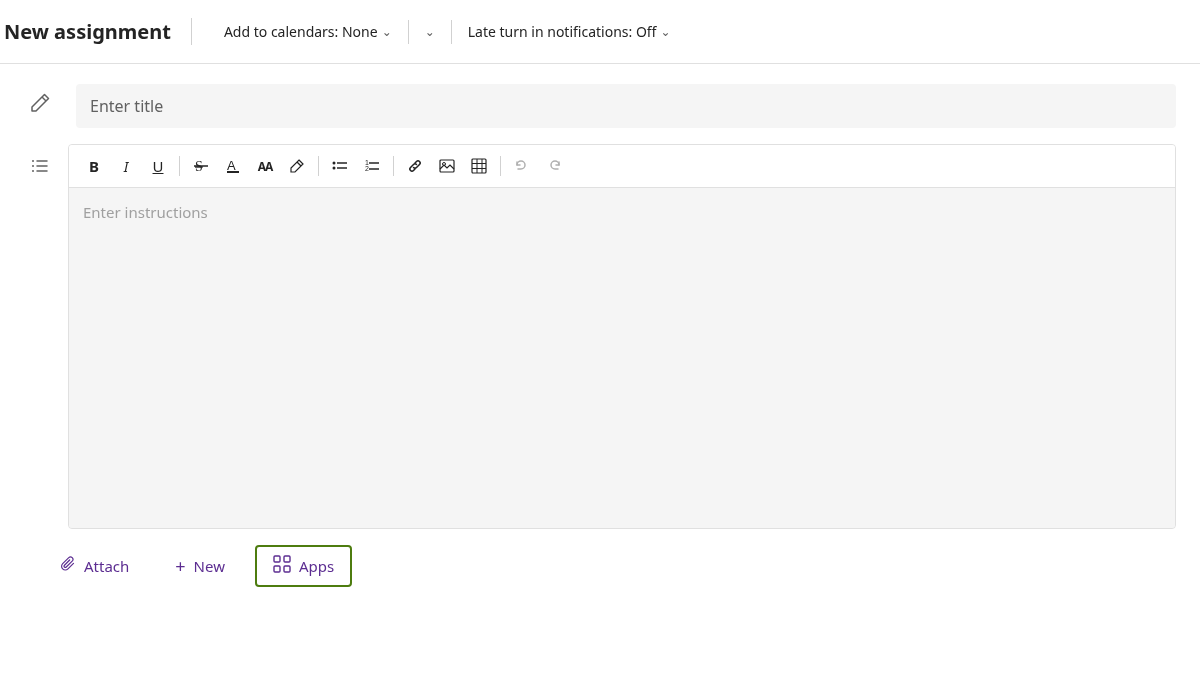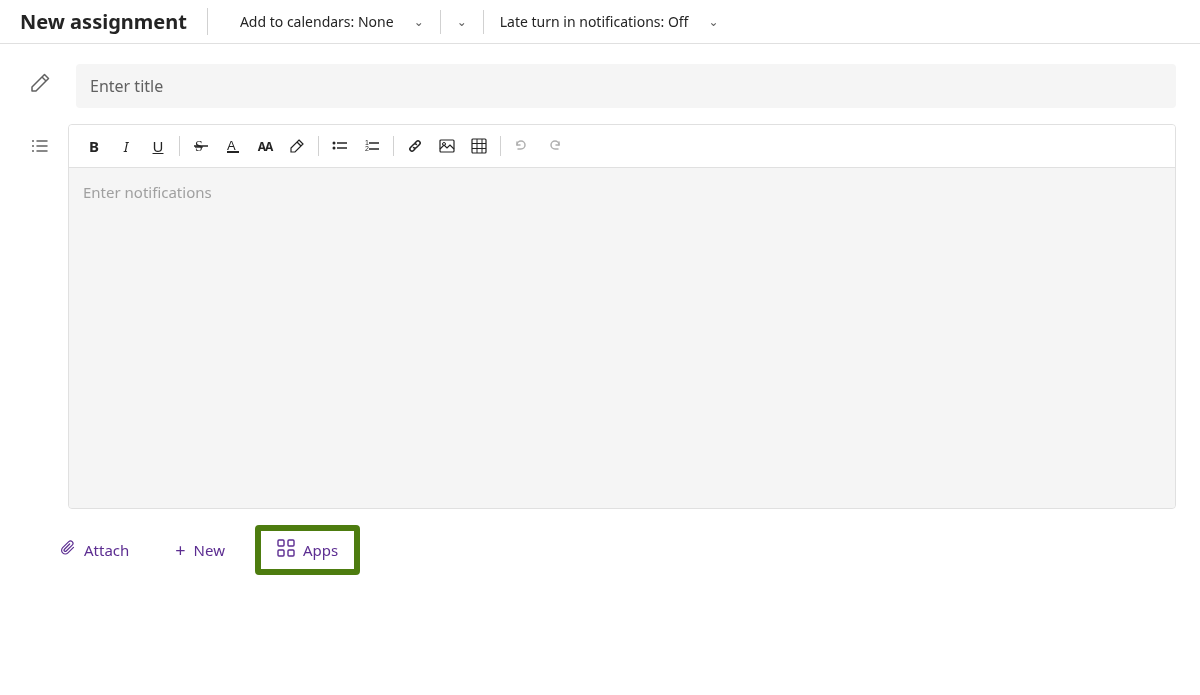--- a/index.html
+++ b/index.html
@@ -13,40 +13,40 @@
       background: #ffffff;
       width: 1200px;
       height: 695px;
       overflow: hidden;
       color: #242424;
     }
 
     .header {
       display: flex;
       align-items: center;
-      height: 44px;
+      height: 64px;
       border-bottom: 1px solid #e0e0e0;
-      padding: 0 20px;
+      padding: 0 4px;
       gap: 0;
     }
 
     .header-title {
       font-size: 20px;
       font-weight: 700;
       color: #242424;
       padding-right: 20px;
       border-right: 1px solid #d1d1d1;
       margin-right: 20px;
       white-space: nowrap;
     }
 
     .header-dropdown {
       display: flex;
       align-items: center;
-      gap: 20px;
+      gap: 4px;
       padding: 6px 12px;
       cursor: pointer;
       border-radius: 4px;
       font-size: 14px;
       color: #242424;
       white-space: nowrap;
     }
 
     .chevron-icon {
       font-size: 12px;
@@ -190,21 +190,21 @@
       border: none;
       background: transparent;
       cursor: pointer;
       font-size: 15px;
       color: #5c2d91;
       font-family: inherit;
       border-radius: 4px;
     }
 
     .bottom-btn.apps-btn {
-      border: 6px solid #4d7c0f;
+      border: 2px solid #4d7c0f;
       border-radius: 4px;
       color: #5c2d91;
     }
   </style>
 </head>
 <body>
 
 <div class="header">
   <span class="header-title">New assignment</span>
 
@@ -343,21 +343,21 @@
         <button class="toolbar-btn redo-btn" title="Redo">
           <svg width="16" height="16" viewBox="0 0 16 16" fill="none">
             <path d="M13 7C13 4.8 11.2 3 9 3C6.8 3 5 4.8 5 7C5 9.2 6.8 11 9 11H12" stroke="#b0b0b0" stroke-width="1.5" stroke-linecap="round" fill="none"></path>
             <polyline points="13,4 13,7 10,7" stroke="#b0b0b0" stroke-width="1.5" stroke-linecap="round" stroke-linejoin="round" fill="none"></polyline>
           </svg>
         </button>
 
       </div>
 
       <div class="editor-body">
-        <span>Enter notifications</span>
+        <span>Enter instructions</span>
       </div>
     </div>
   </div>
 
 </div>
 
 <div class="bottom-toolbar">
 
   <button class="bottom-btn">
     <span>

